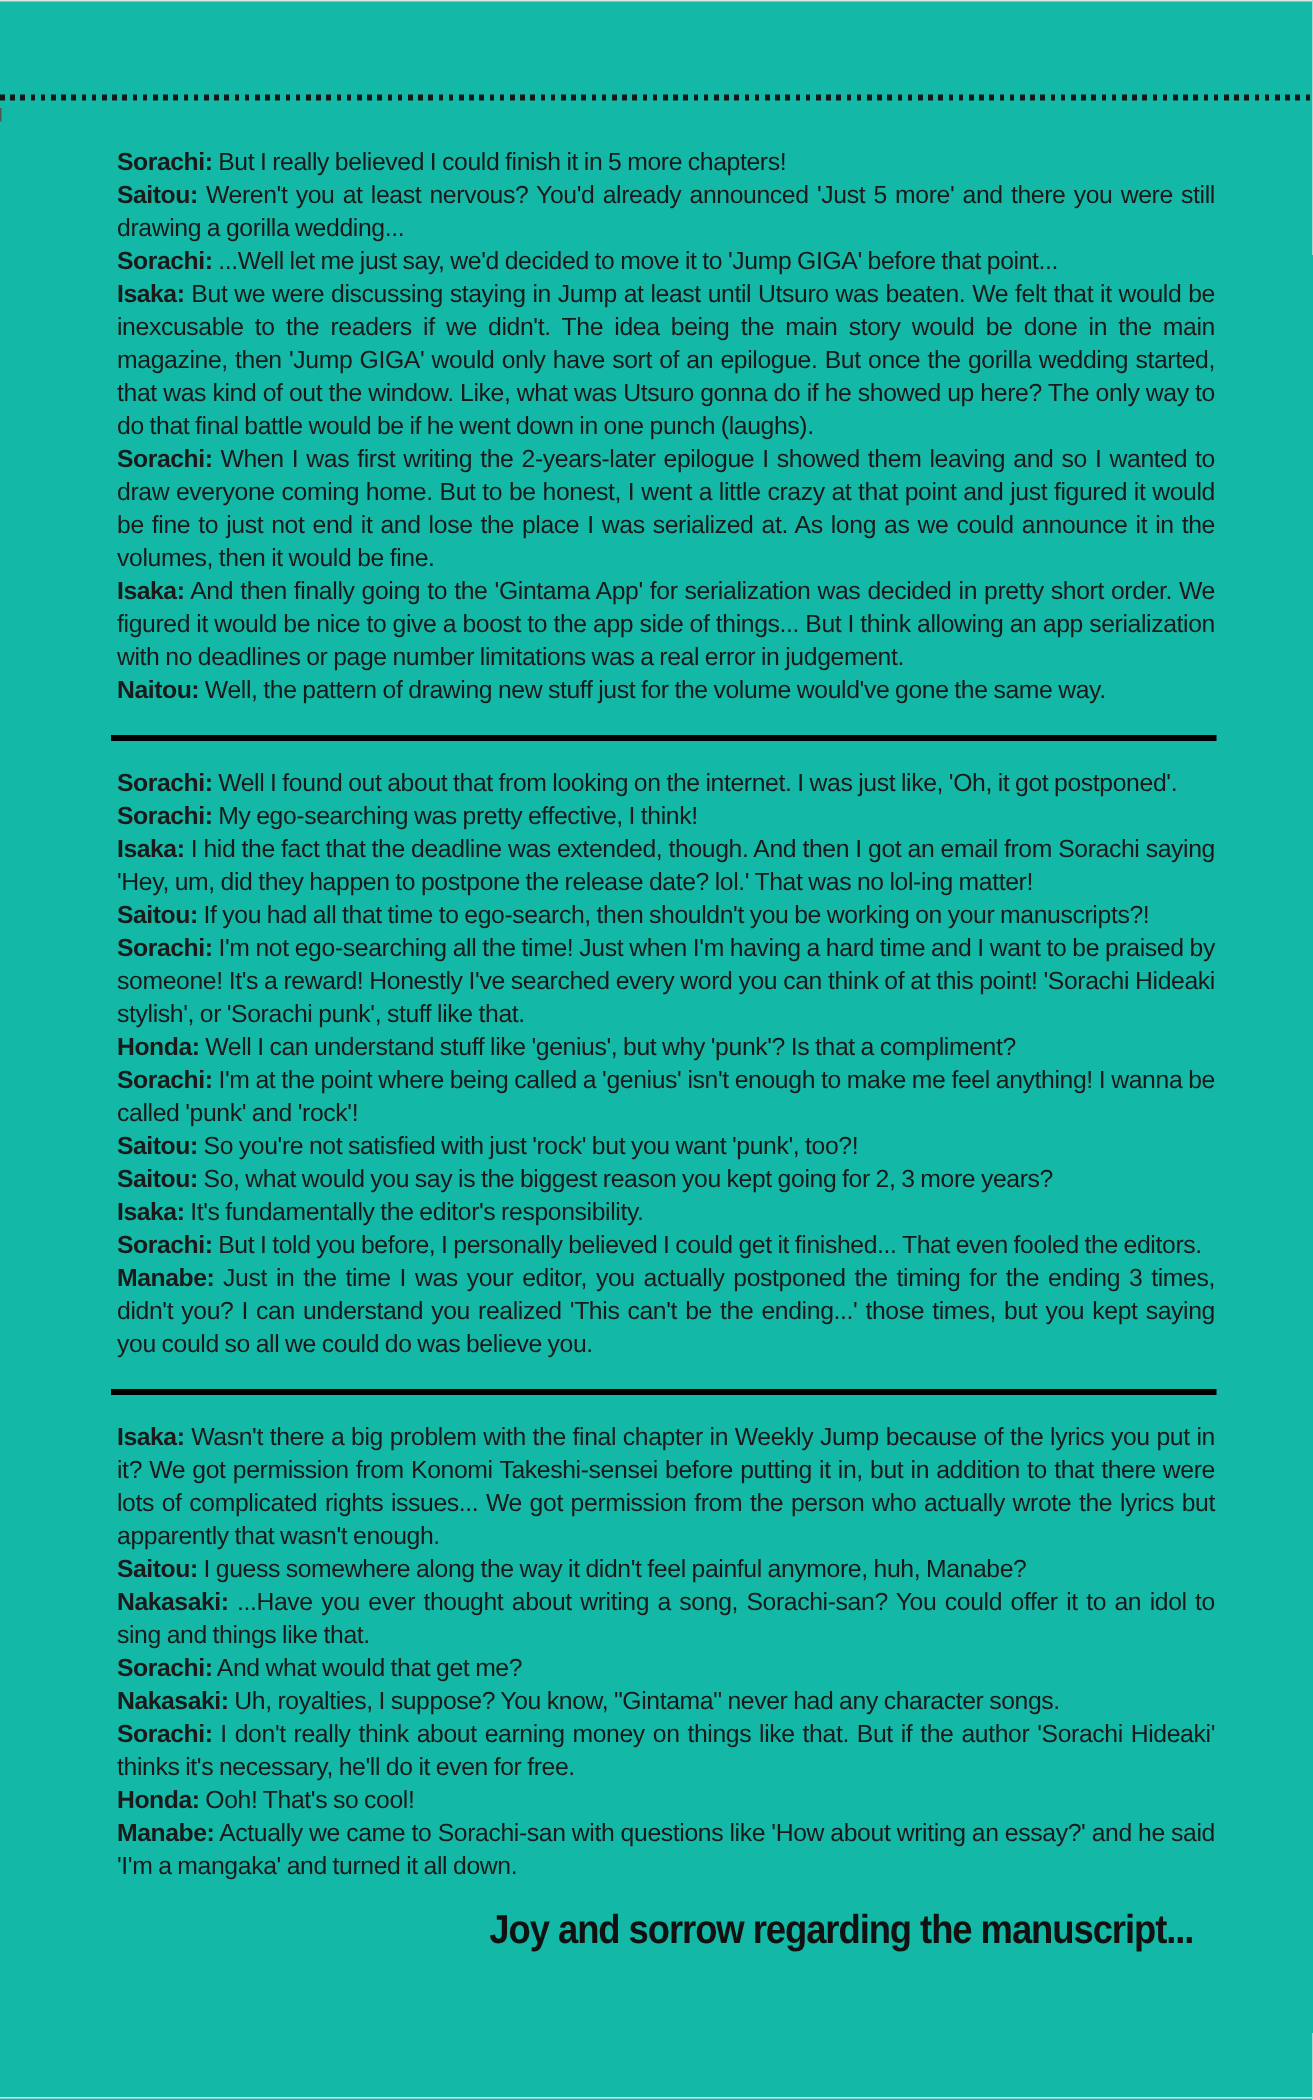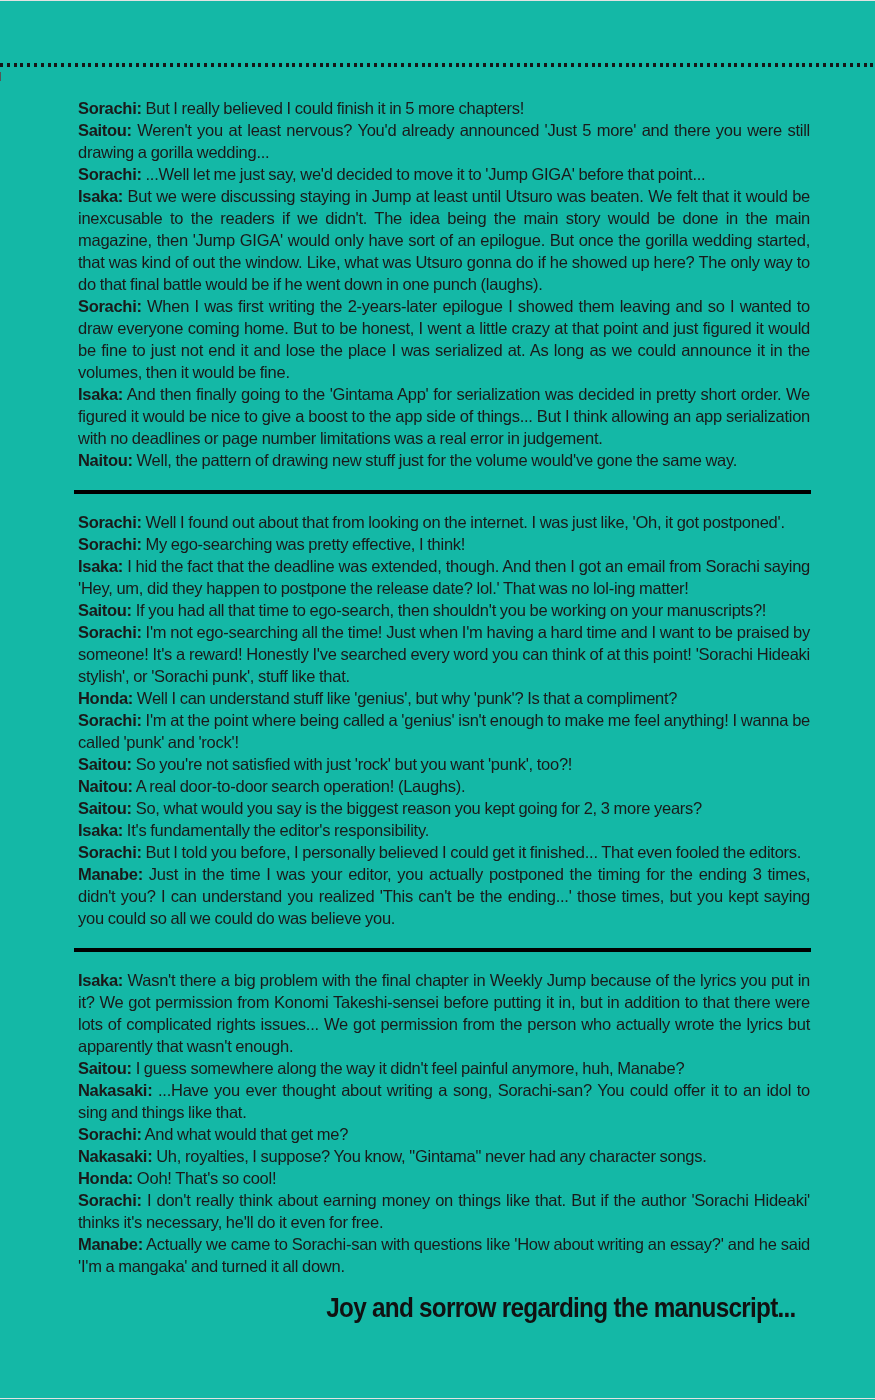--- a/index.html
+++ b/index.html
@@ -105,37 +105,36 @@
 
     <div class="turns">
         <p class="turn"><b>Sorachi:</b> Well I found out about that from looking on the internet. I was just like, 'Oh, it got postponed'.</p>
         <p class="turn"><b>Sorachi:</b> My ego-searching was pretty effective, I think!</p>
         <p class="turn"><b>Isaka:</b> I hid the fact that the deadline was extended, though. And then I got an email from Sorachi saying 'Hey, um, did they happen to postpone the release date? lol.' That was no lol-ing matter!</p>
         <p class="turn"><b>Saitou:</b> If you had all that time to ego-search, then shouldn't you be working on your manuscripts?!</p>
         <p class="turn"><b>Sorachi:</b> I'm not ego-searching all the time! Just when I'm having a hard time and I want to be praised by someone! It's a reward! Honestly I've searched every word you can think of at this point! 'Sorachi Hideaki stylish', or 'Sorachi punk', stuff like that.</p>
         <p class="turn"><b>Honda:</b> Well I can understand stuff like 'genius', but why 'punk'? Is that a compliment?</p>
         <p class="turn"><b>Sorachi:</b> I'm at the point where being called a 'genius' isn't enough to make me feel anything! I wanna be called 'punk' and 'rock'!</p>
         <p class="turn"><b>Saitou:</b> So you're not satisfied with just 'rock' but you want 'punk', too?!</p>
-        <p class="turn"><b>Naitou:</b> A real door-to-door search operation! (Laughs).</p>
         <p class="turn"><b>Saitou:</b> So, what would you say is the biggest reason you kept going for 2, 3 more years?</p>
         <p class="turn"><b>Isaka:</b> It's fundamentally the editor's responsibility.</p>
         <p class="turn"><b>Sorachi:</b> But I told you before, I personally believed I could get it finished... That even fooled the editors.</p>
         <p class="turn"><b>Manabe:</b> Just in the time I was your editor, you actually postponed the timing for the ending 3 times, didn't you? I can understand you realized 'This can't be the ending...' those times, but you kept saying you could so all we could do was believe you.</p>
       </div>
 
     <hr class="section-divider">
 
     <div class="turns">
         <p class="turn"><b>Isaka:</b> Wasn't there a big problem with the final chapter in Weekly Jump because of the lyrics you put in it? We got permission from Konomi Takeshi-sensei before putting it in, but in addition to that there were lots of complicated rights issues... We got permission from the person who actually wrote the lyrics but apparently that wasn't enough.</p>
         <p class="turn"><b>Saitou:</b> I guess somewhere along the way it didn't feel painful anymore, huh, Manabe?</p>
         <p class="turn"><b>Nakasaki:</b> ...Have you ever thought about writing a song, Sorachi-san? You could offer it to an idol to sing and things like that.</p>
         <p class="turn"><b>Sorachi:</b> And what would that get me?</p>
         <p class="turn"><b>Nakasaki:</b> Uh, royalties, I suppose? You know, "Gintama" never had any character songs.</p>
+        <p class="turn"><b>Sorachi:</b> I don't really think about earning money on things like that. But if the author 'Sorachi Hideaki' thinks it's necessary, he'll do it even for free.</p>
         <p class="turn"><b>Honda:</b> Ooh! That's so cool!</p>
-        <p class="turn"><b>Sorachi:</b> I don't really think about earning money on things like that. But if the author 'Sorachi Hideaki' thinks it's necessary, he'll do it even for free.</p>
         <p class="turn"><b>Manabe:</b> Actually we came to Sorachi-san with questions like 'How about writing an essay?' and he said 'I'm a mangaka' and turned it all down.</p>
       </div>
 
     <div class="section-heading">Joy and sorrow regarding the manuscript...</div>
 
   </div>
 
   <div class="edge-hairline bottom"></div>
 </div>
 

